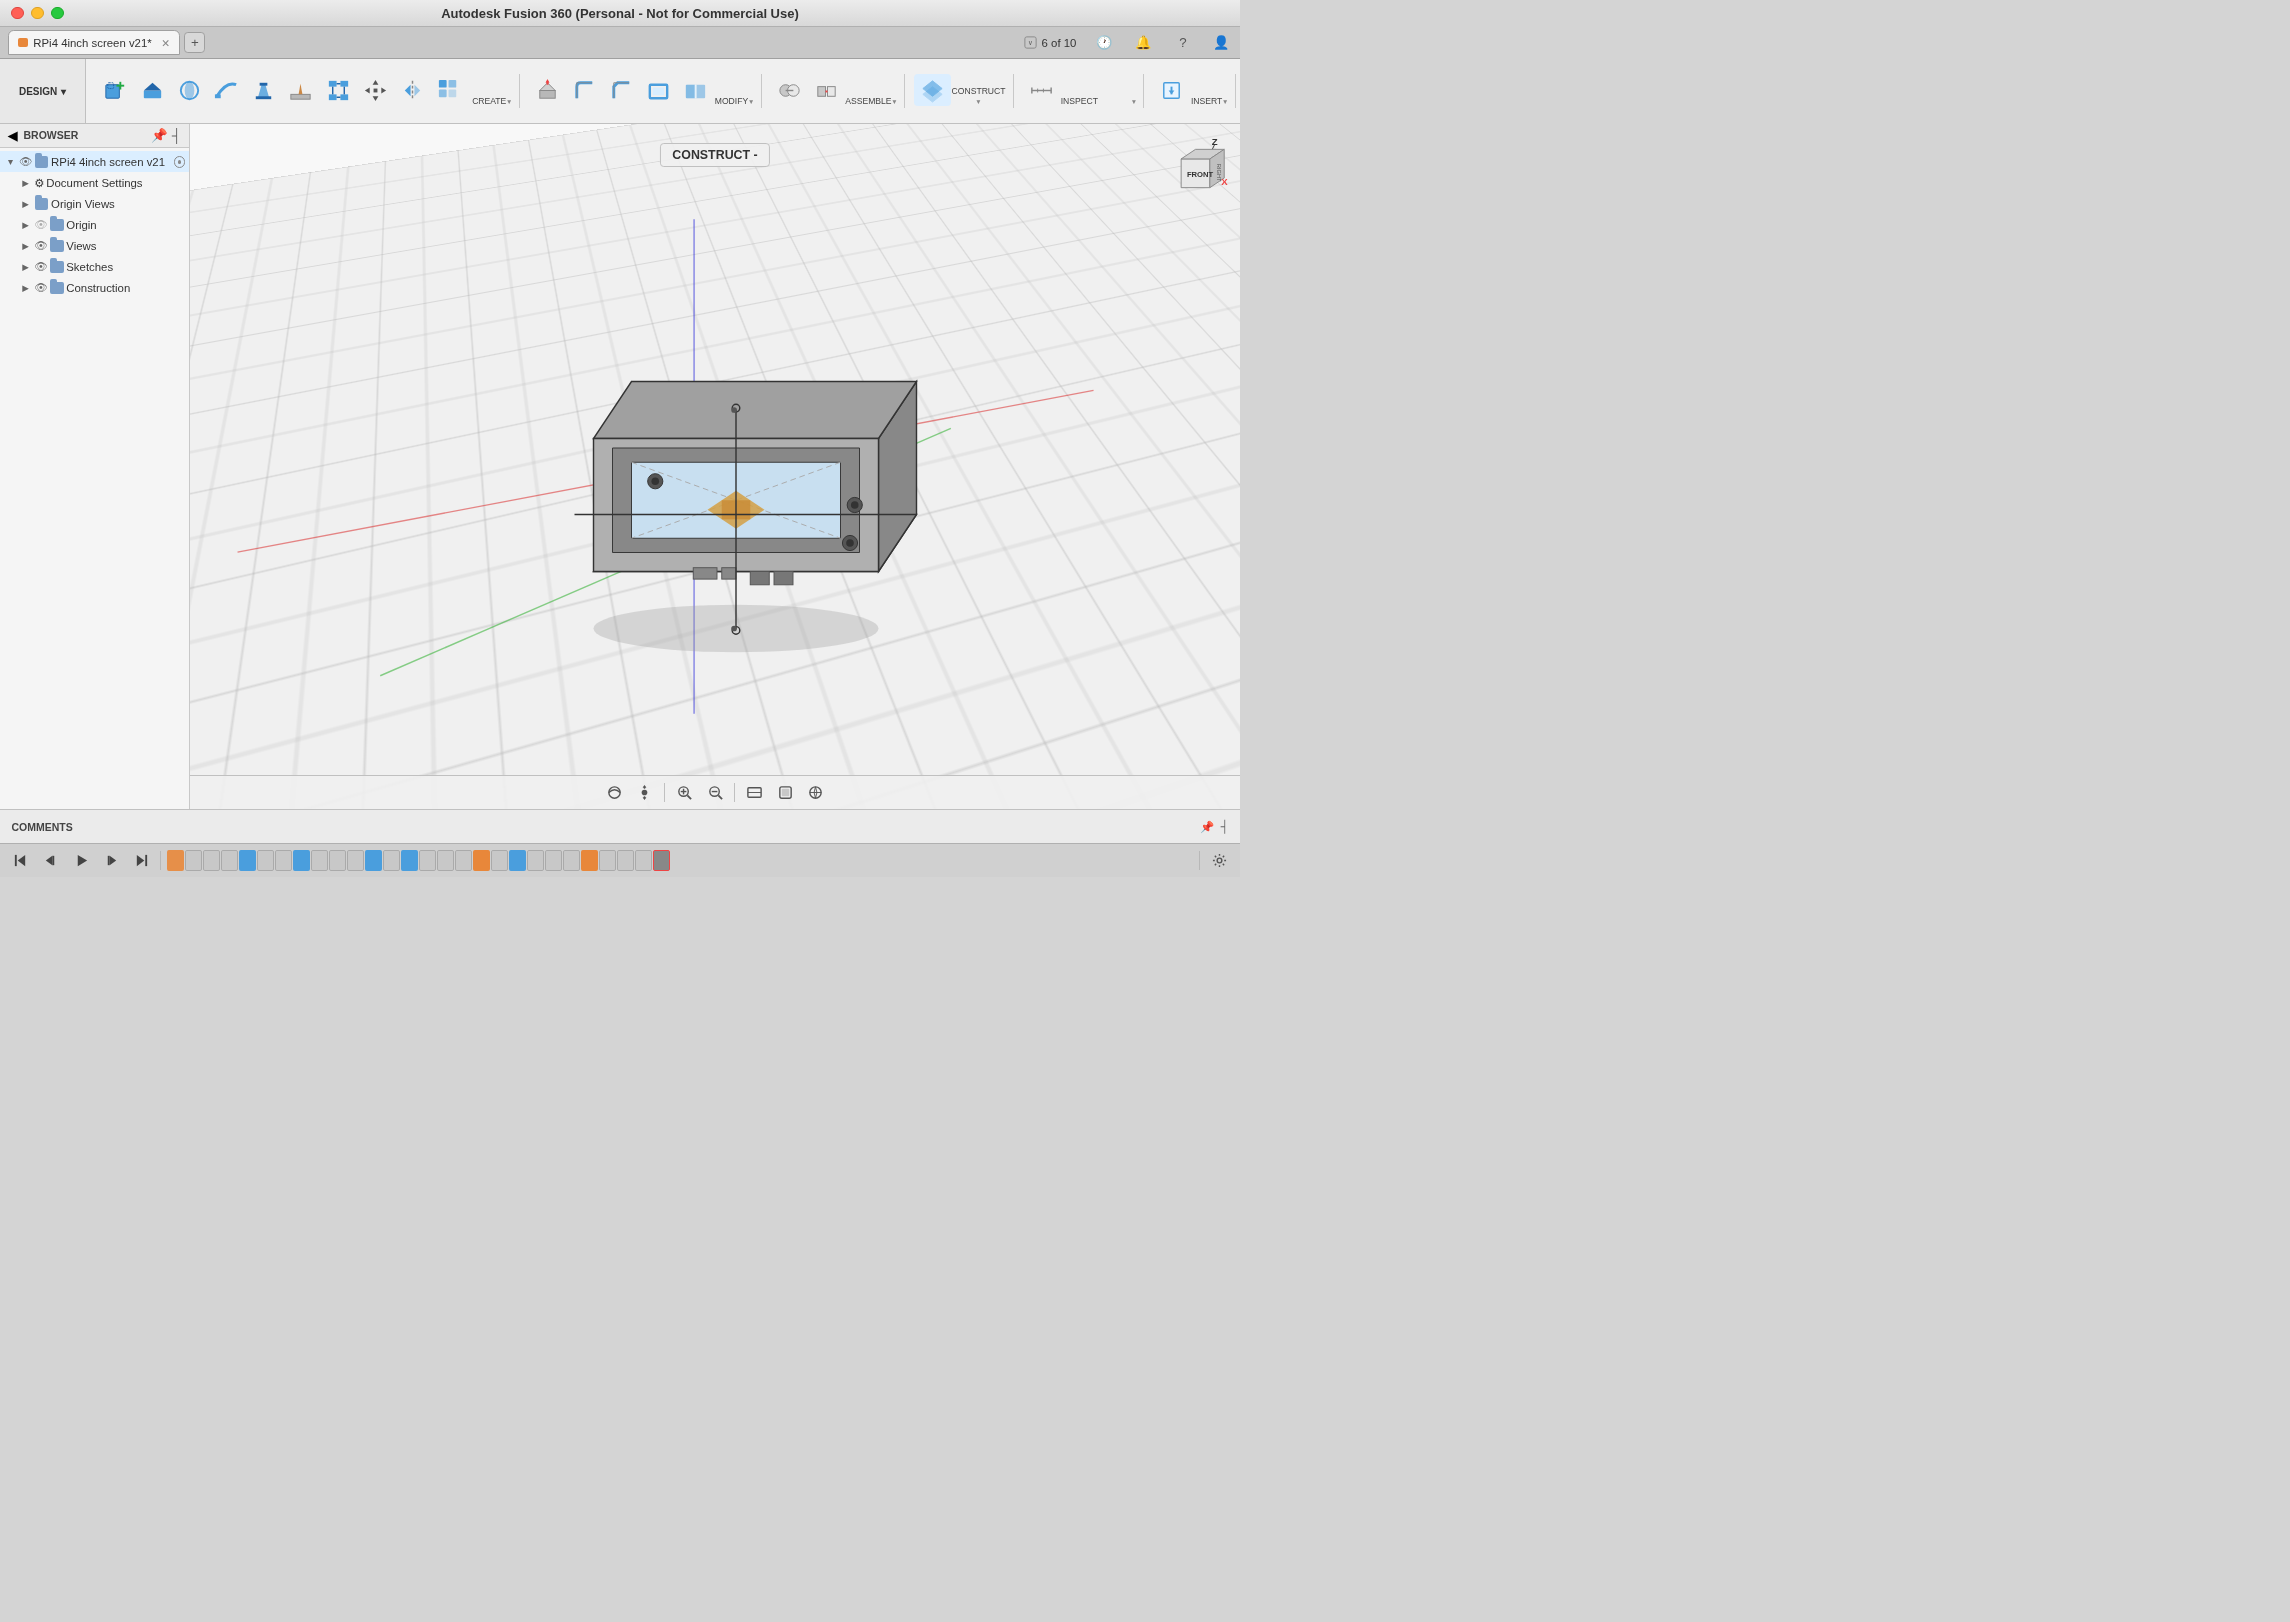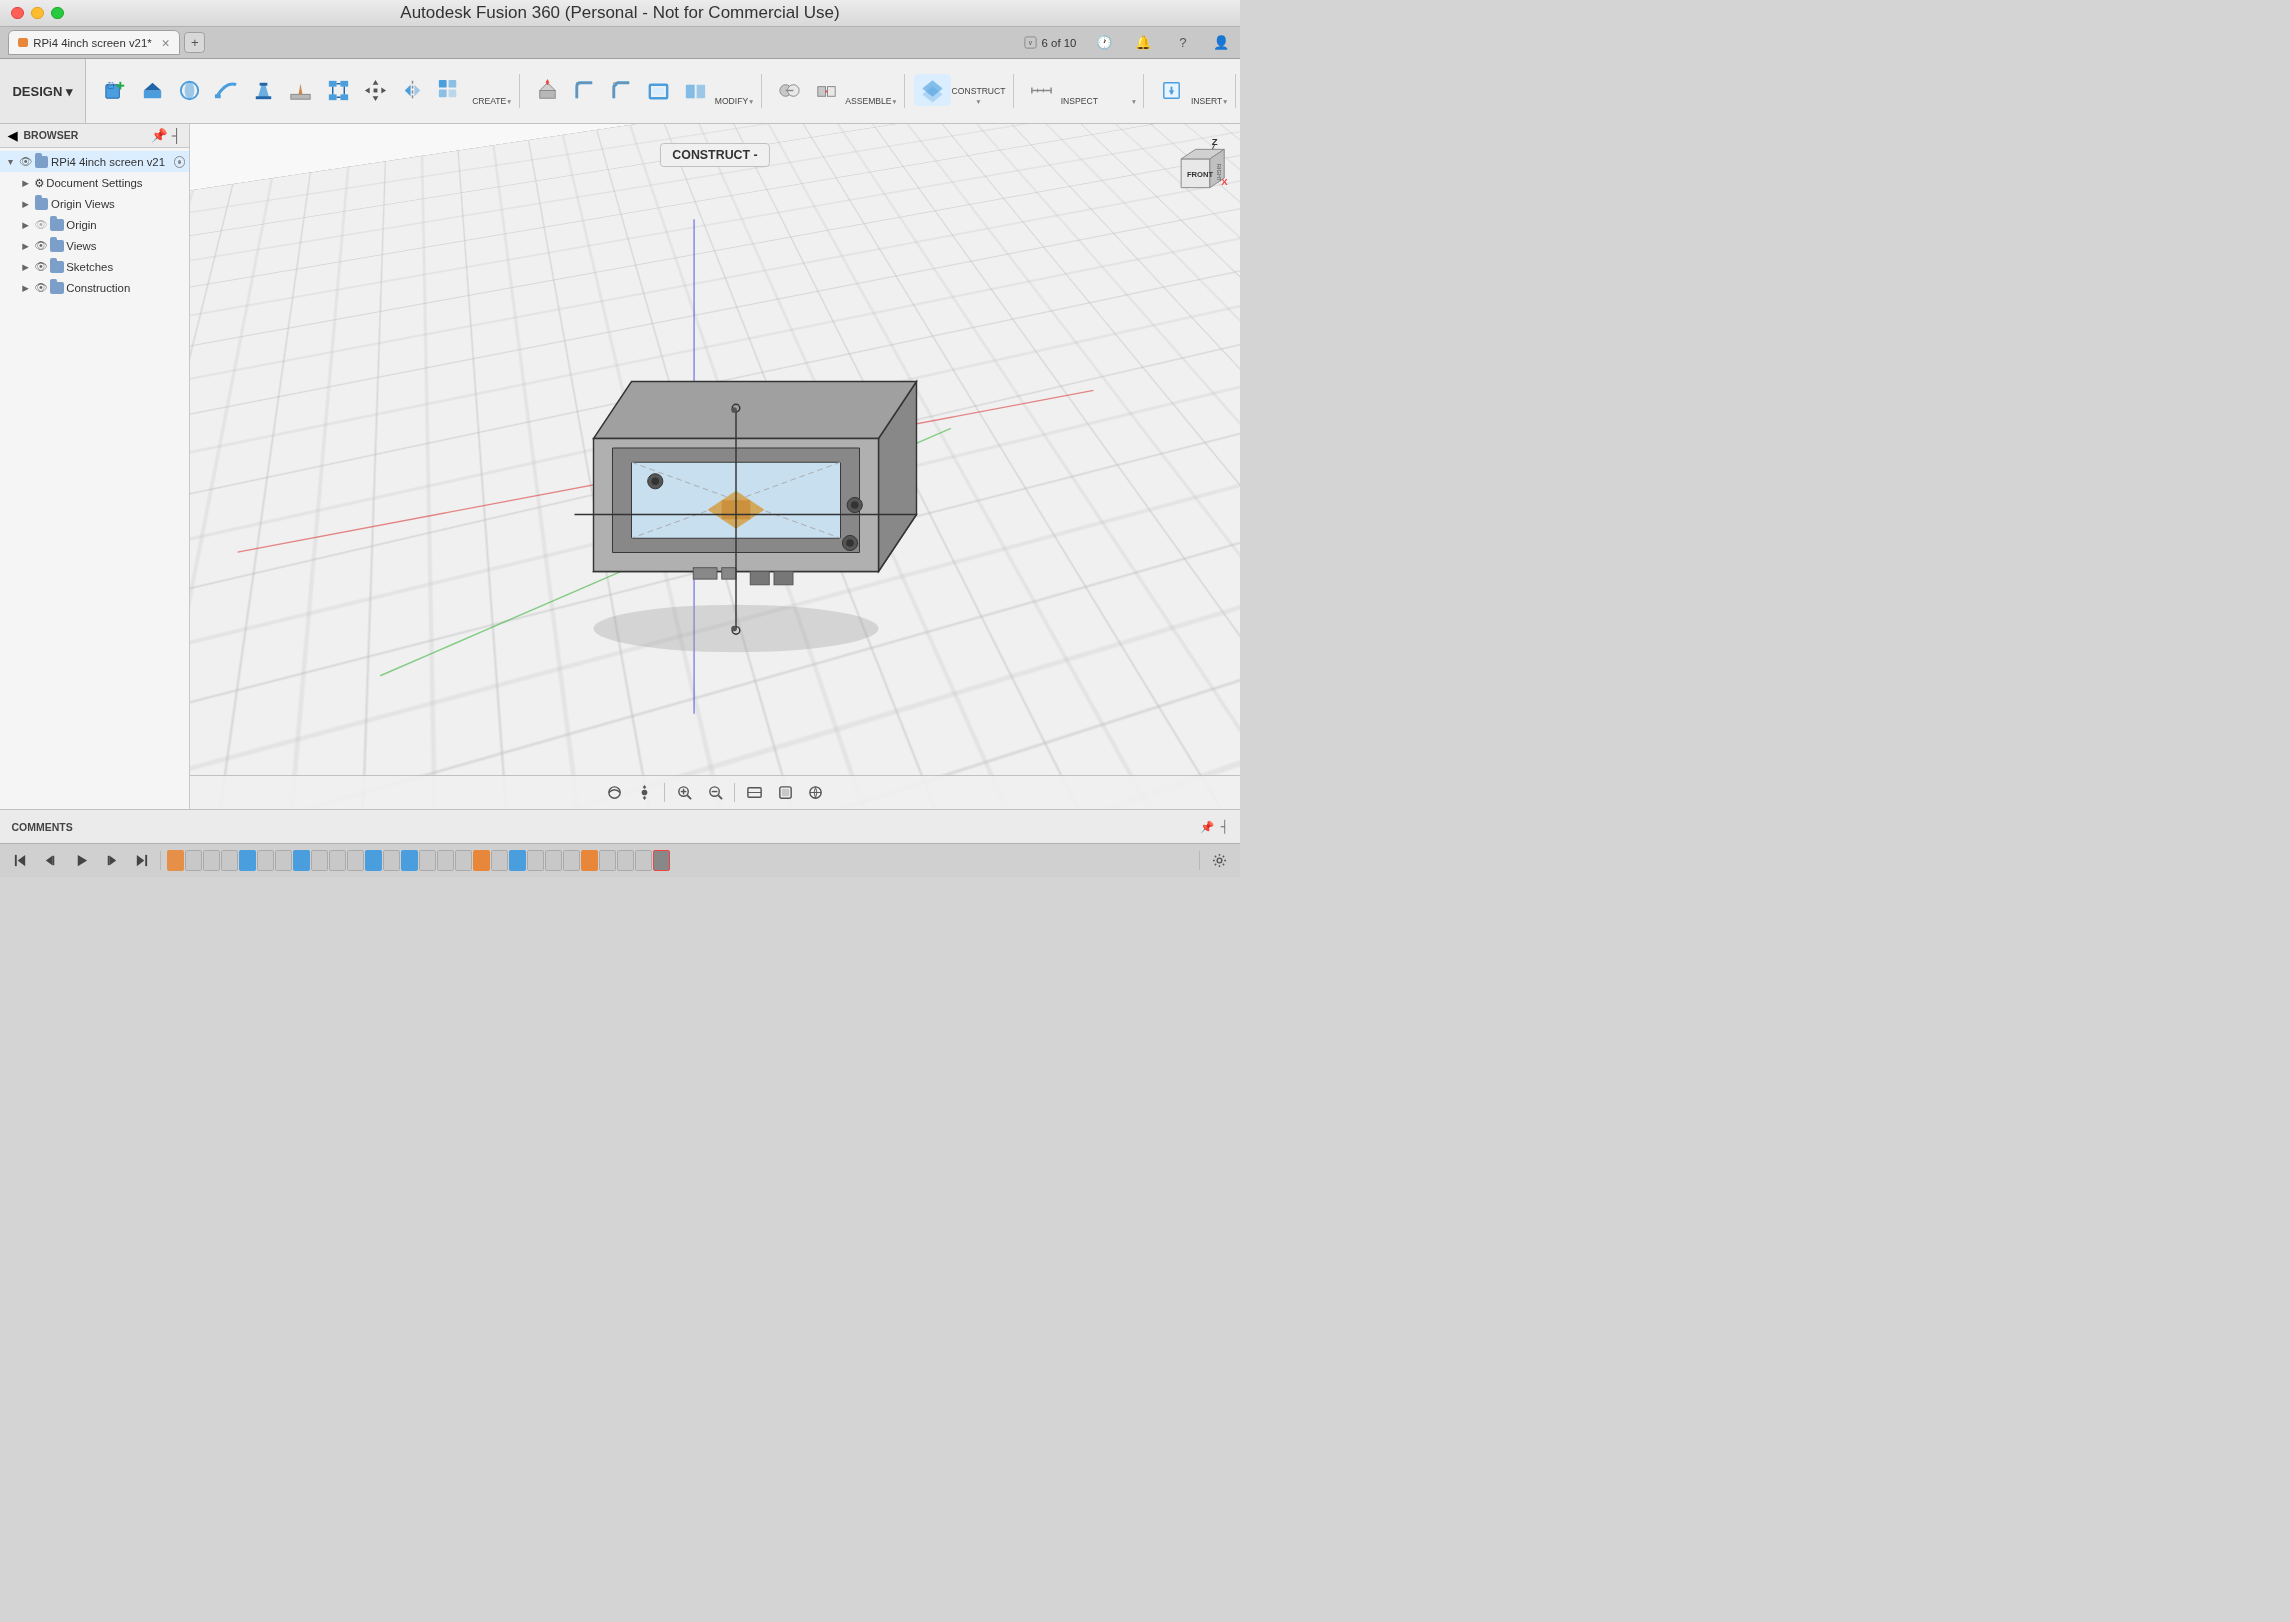--- a/index.html
+++ b/index.html
@@ -31,23 +31,23 @@
     }
     .traffic-light {
       width: 12.4px; height: 12.4px;
       border-radius: 50%;
       cursor: pointer;
     }
     .tl-red { background: #ff5f56; border: 1px solid #e0443e; }
     .tl-yellow { background: #ffbd2e; border: 1px solid #dea123; }
     .tl-green { background: #27c93f; border: 1px solid #1aab29; }
     #titlebar-text {
-      font-size: 17px;
+      font-size: 13px;
       color: #333;
-      font-weight: 400;
+      font-weight: 700;
     }
 
     
     #tabbar {
       height: 32px;
       background: #c8c8c8;
       border-bottom: 1px solid #a0a0a0;
       display: flex;
       align-items: center;
       padding: 0 7.6px;
@@ -99,21 +99,21 @@
       height: 65px;
       background: #f0f0f0;
       border-bottom: 1px solid #c0c0c0;
       display: flex;
       align-items: stretch;
     }
     .design-btn {
       min-width: 86px;
       display: flex; align-items: center; justify-content: center;
       gap: 3.8px;
-      font-size: 13px; font-weight: 600;
+      font-size: 10px; font-weight: 600;
       color: #333;
       border-right: 1px solid #c0c0c0;
       padding: 0 13.3px;
       cursor: pointer;
       background: #e8e8e8;
     }
     .toolbar-tabs {
       display: flex;
       flex-direction: column;
       flex: 1;

